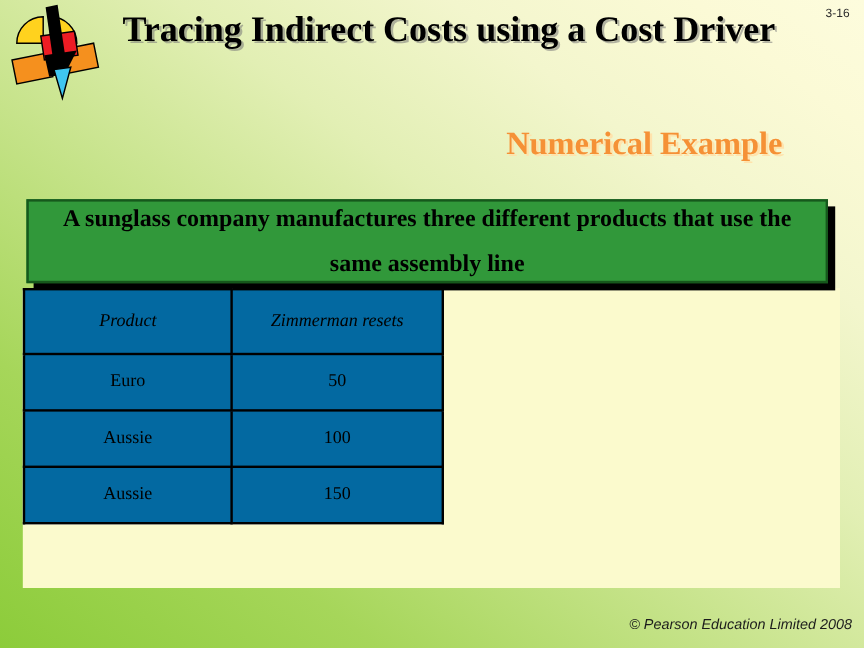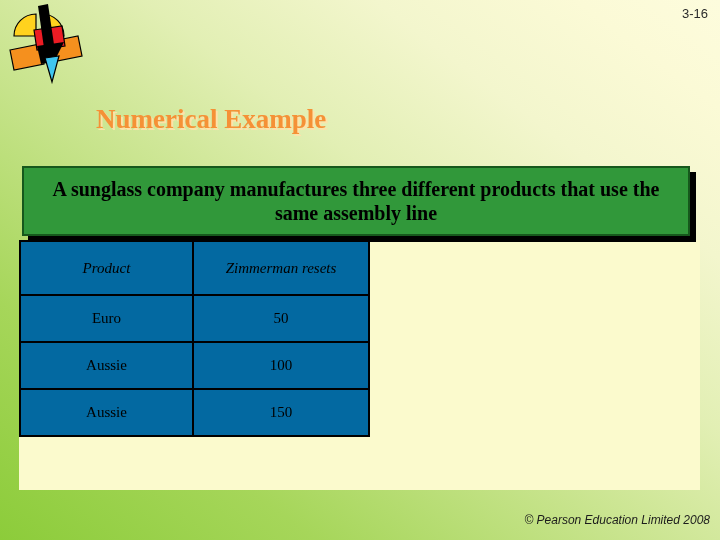--- a/index.html
+++ b/index.html
@@ -36,21 +36,21 @@
     width: 84px;
     height: 82px;
   }
 
   
   #slide-number {
     position: absolute;
     right: 12px;
     top: 6px;
     font-family: "Liberation Sans", sans-serif;
-    font-size: 13px;
+    font-size: 10px;
     color: #2b2b2b;
     letter-spacing: 0px;
   }
 
   
   #title {
     position: absolute;
     left: 96px;
     top: 6px;
     width: 556px;
@@ -61,21 +61,21 @@
     line-height: 38px;
     color: #000000;
     text-shadow: 2px 2px 0 rgba(120,120,120,0.55);
   }
 
   #subtitle {
     position: absolute;
     left: 96px;
     top: 103px;
     width: 556px;
-    text-align: left;
+    text-align: right;
     font-family: "Liberation Serif", serif;
     font-weight: bold;
     font-size: 27px;
     line-height: 32px;
     color: #f59136;
     text-shadow: 2px 2px 0 rgba(255,226,170,0.95);
   }
 
   
   #content-panel {
@@ -106,21 +106,21 @@
     border: 2px solid #16581c;
     box-sizing: border-box;
     display: flex;
     align-items: center;
     justify-content: center;
   }
   #banner-text {
     font-family: "Liberation Serif", serif;
     font-weight: bold;
     font-size: 20px;
-    line-height: 24px;
+    line-height: 38px;
     color: #000000;
     text-align: center;
     width: 620px;
   }
 
   
   #data-table {
     position: absolute;
     left: 19px;
     top: 240px;
@@ -192,20 +192,21 @@
       <path d="M34 4 L44 2 L52 56 L42 60 Z" fill="#000000"></path>
 
       <path d="M33 44 L60 40 L50 60 L37 62 Z" fill="#000000"></path>
 
       <path d="M41 56 L55 54 L48 80 Z" fill="#3FC6F0" stroke="#000" stroke-width="1.2"></path>
     </svg>
   </div>
 
   <div id="slide-number">3-16</div>
 
+  <div id="title">Tracing Indirect Costs using a Cost Driver</div>
 
   <div id="subtitle">Numerical Example</div>
 
   <div id="content-panel"></div>
 
   <div id="banner-shadow"></div>
   <div id="banner">
     <div id="banner-text">A sunglass company manufactures three different products that use the same assembly line</div>
   </div>
 

